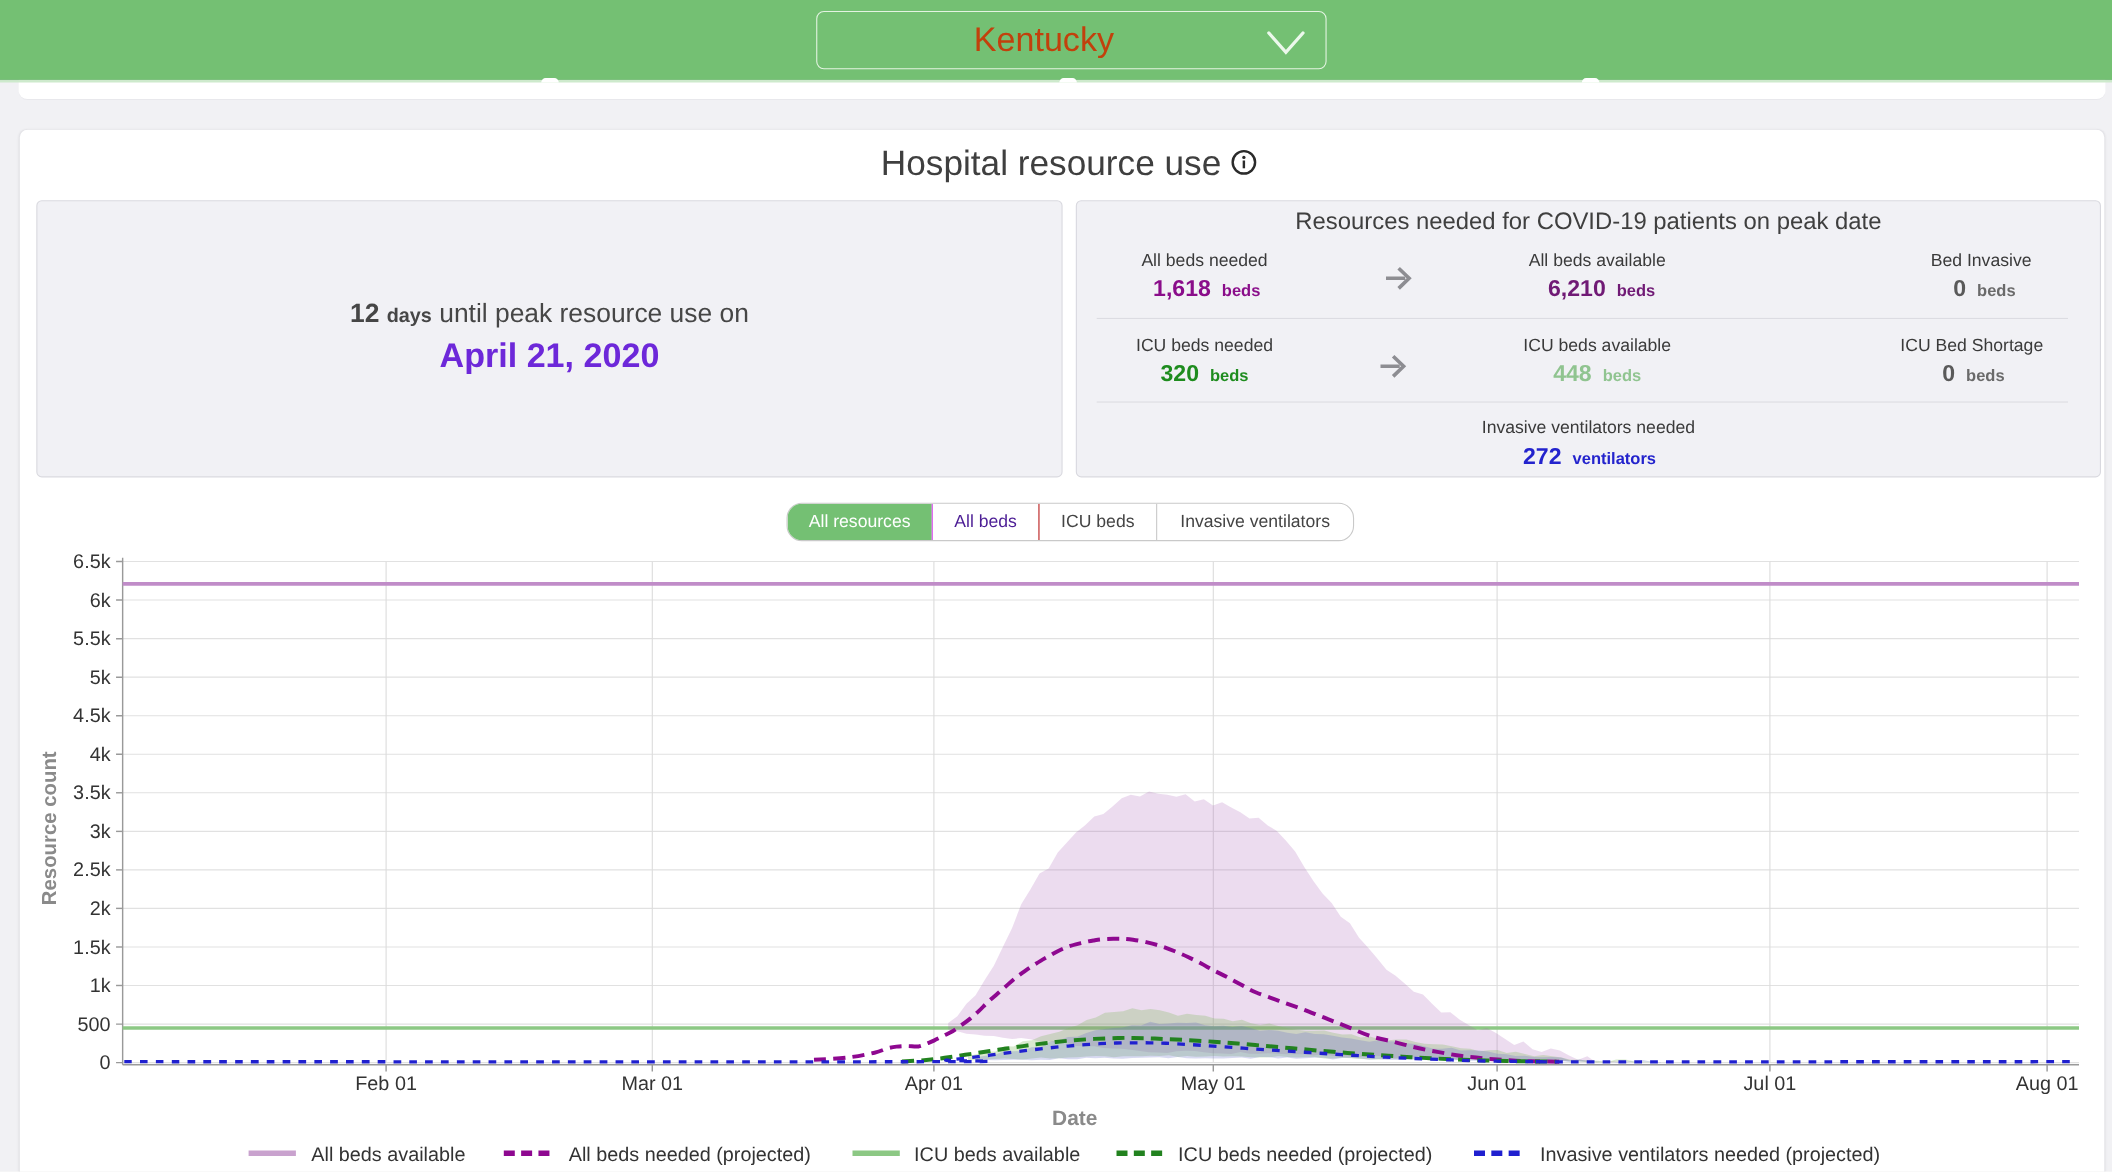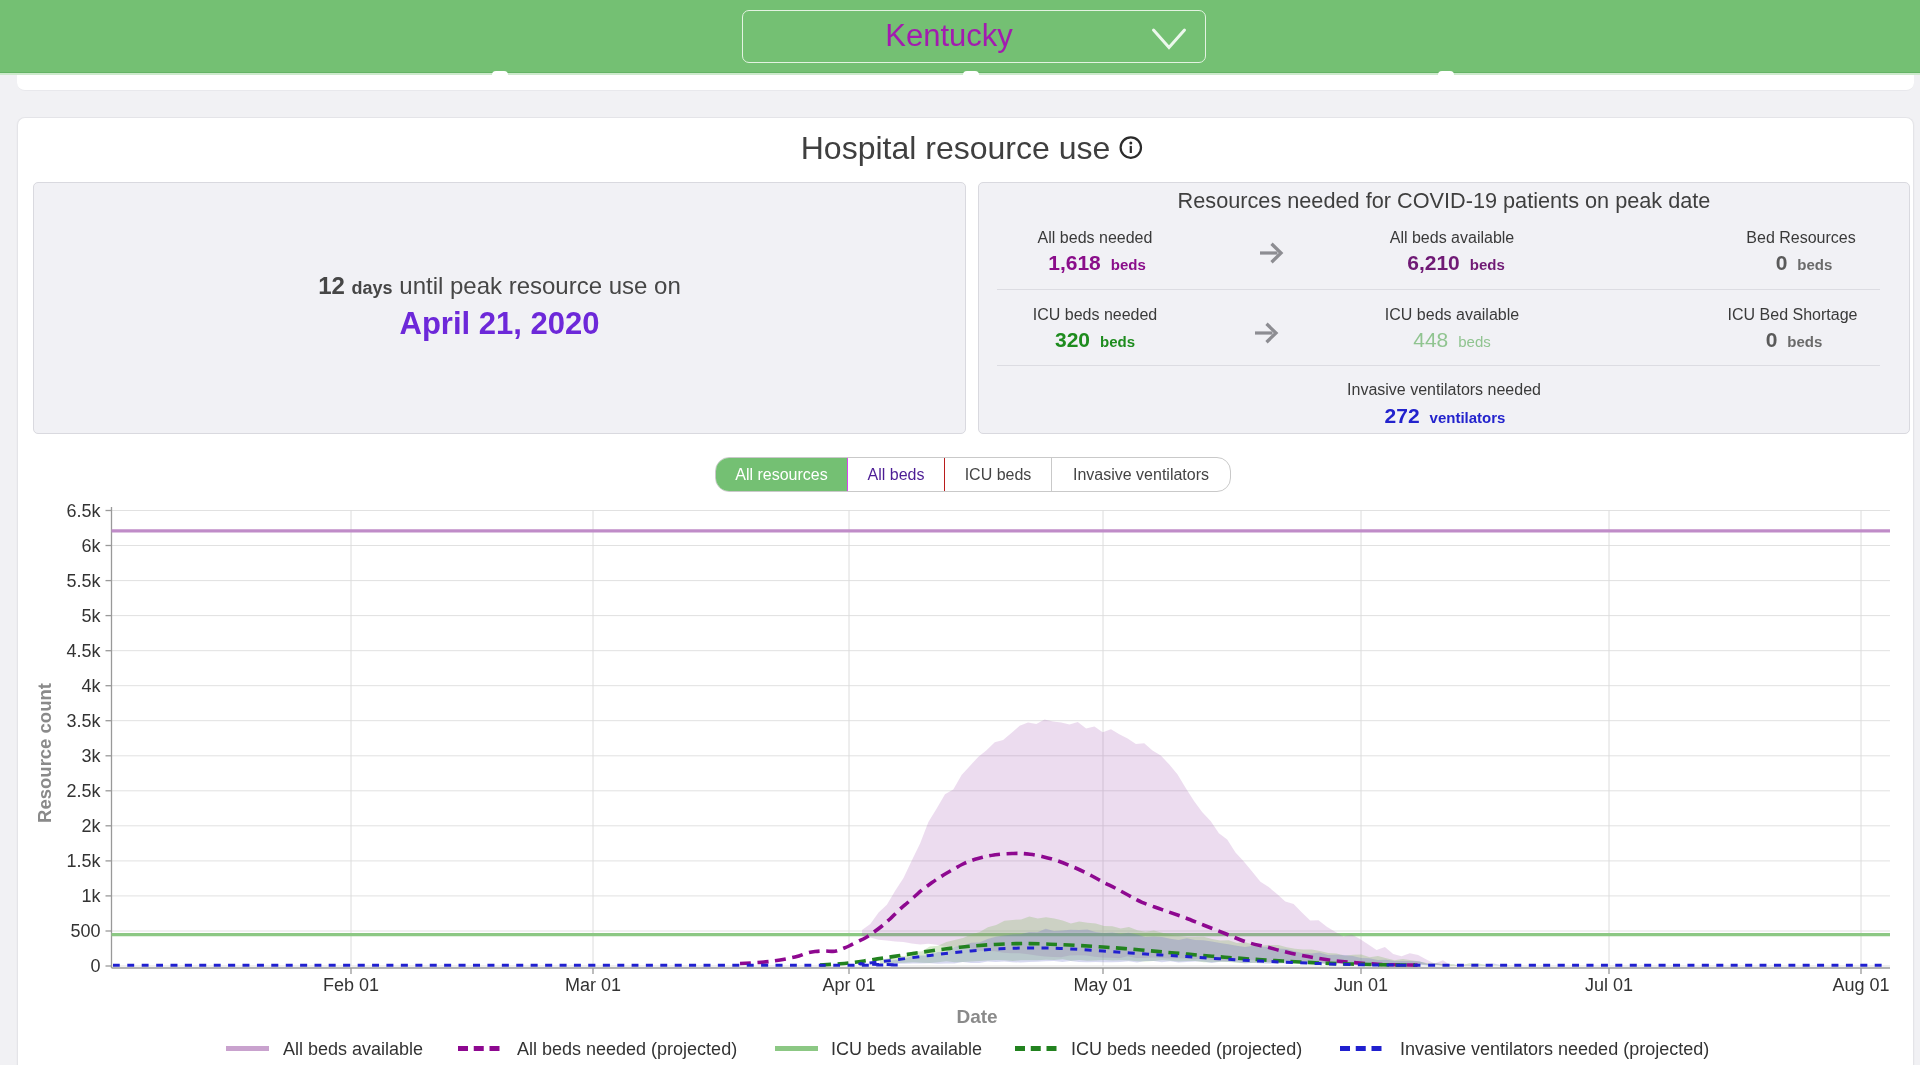--- a/index.html
+++ b/index.html
@@ -10,21 +10,21 @@
 
 <div class="abs" style="left:17px;top:70px;width:1897px;height:21px;background:#fff;border-radius:0 0 8px 8px;border-bottom:1px solid #e8e8ec"></div>
 
 <div class="abs" style="left:0;top:0;width:1920px;height:71.5px;background:#74c073"></div>
 <div class="abs" style="left:0;top:71.5px;width:1920px;height:1.5px;background:#64b365"></div>
 <div class="abs" style="left:0;top:73px;width:1920px;height:1.5px;background:#cdeacc"></div>
 <div class="abs" style="left:492px;top:71px;width:16px;height:4px;background:#fff;border-radius:8px 8px 0 0"></div>
 <div class="abs" style="left:963px;top:71px;width:16px;height:4px;background:#fff;border-radius:8px 8px 0 0"></div>
 <div class="abs" style="left:1438px;top:71px;width:16px;height:4px;background:#fff;border-radius:8px 8px 0 0"></div>
 <div class="abs" style="left:742px;top:10px;width:464px;height:53px;border:1.5px solid #e3f3e1;border-radius:7px;"></div>
-<div class="abs" style="left:742px;top:10px;width:464px;height:53px;font-size:31px;color:#a21caf;text-align:center;line-height:51px;padding-right:50px">Kentucky</div>
+<div class="abs" style="left:742px;top:10px;width:464px;height:53px;font-size:31px;color:#c2410c;text-align:center;line-height:51px;padding-right:50px">Kentucky</div>
 <svg class="abs" style="left:1150px;top:26px" width="38" height="26" viewBox="0 0 38 26">
     <path d="M3.5 4 L19 21.5 L34.5 4" fill="none" stroke="#ecf8ec" stroke-width="3" stroke-linecap="round"></path>
   </svg>
 
 <div class="abs" style="left:17px;top:117px;width:1897px;height:949px;background:#fff;border:1px solid #e4e4e8;border-bottom:none;border-radius:8px 8px 0 0;box-shadow:0 1px 2px rgba(0,0,0,.05)"></div>
 
 <div class="abs" style="left:0;top:130px;width:1911px;text-align:center;font-size:32px;color:#3f3f3f">Hospital resource use</div>
 <svg class="abs" style="left:1119px;top:136px" width="24" height="24" viewBox="0 0 24 24">
 <circle cx="11.8" cy="11.6" r="10.2" fill="none" stroke="#2b2b2b" stroke-width="2.2"></circle>
 <circle cx="11.8" cy="7.1" r="1.5" fill="#2b2b2b"></circle>
@@ -39,21 +39,21 @@
 <div class="abs" style="left:978px;top:182px;width:932px;height:252px;background:#f1f1f5;border:1px solid #d9d9df;border-radius:5px"></div>
 <div class="abs" style="left:978px;top:188px;width:932px;text-align:center;font-size:21.7px;color:#3f3f3f">Resources needed for COVID-19 patients on peak date</div>
 
 <div class="abs" style="left:1095px;top:228.5px;font-size:16px;color:#3a3a3a;white-space:nowrap;display:flex;justify-content:center">
     <span style="transform:translateX(-50%)">All beds needed</span>
   </div>
 <div class="abs" style="left:1452px;top:228.5px;font-size:16px;color:#3a3a3a;white-space:nowrap;display:flex;justify-content:center">
     <span style="transform:translateX(-50%)">All beds available</span>
   </div>
 <div class="abs" style="left:1801px;top:228.5px;font-size:16px;color:#3a3a3a;white-space:nowrap;display:flex;justify-content:center">
-    <span style="transform:translateX(-50%)">Bed Resources</span>
+    <span style="transform:translateX(-50%)">Bed Invasive</span>
   </div>
 <div class="abs" style="left:1097px;top:251px;font-size:21px;font-weight:bold;color:#8a0d8a;white-space:nowrap;display:flex;justify-content:center">
     <span style="transform:translateX(-50%)">1,618 <span style="font-size:15px">&nbsp;beds</span></span>
   </div>
 <div class="abs" style="left:1456px;top:251px;font-size:21px;font-weight:bold;color:#701a75;white-space:nowrap;display:flex;justify-content:center">
     <span style="transform:translateX(-50%)">6,210 <span style="font-size:15px">&nbsp;beds</span></span>
   </div>
 <div class="abs" style="left:1804px;top:251px;font-size:21px;font-weight:bold;color:#5a5a5a;white-space:nowrap;display:flex;justify-content:center">
     <span style="transform:translateX(-50%)">0 <span style="font-size:15px;color:#6a6a6a">&nbsp;beds</span></span>
   </div>
@@ -71,21 +71,21 @@
   </div>
 <div class="abs" style="left:1452px;top:305.5px;font-size:16px;color:#3a3a3a;white-space:nowrap;display:flex;justify-content:center">
     <span style="transform:translateX(-50%)">ICU beds available</span>
   </div>
 <div class="abs" style="left:1792.5px;top:305.5px;font-size:16px;color:#3a3a3a;white-space:nowrap;display:flex;justify-content:center">
     <span style="transform:translateX(-50%)">ICU Bed Shortage</span>
   </div>
 <div class="abs" style="left:1095px;top:328px;font-size:21px;font-weight:bold;color:#1e8c1e;white-space:nowrap;display:flex;justify-content:center">
     <span style="transform:translateX(-50%)">320 <span style="font-size:15px">&nbsp;beds</span></span>
   </div>
-<div class="abs" style="left:1452px;top:328px;font-size:21px;font-weight:normal;color:#90c490;white-space:nowrap;display:flex;justify-content:flex-end">
+<div class="abs" style="left:1452px;top:328px;font-size:21px;font-weight:bold;color:#90c490;white-space:nowrap;display:flex;justify-content:flex-end">
     <span style="transform:translateX(-50%)">448 <span style="font-size:15px">&nbsp;beds</span></span>
   </div>
 <div class="abs" style="left:1794px;top:328px;font-size:21px;font-weight:bold;color:#5a5a5a;white-space:nowrap;display:flex;justify-content:center">
     <span style="transform:translateX(-50%)">0 <span style="font-size:15px;color:#6a6a6a">&nbsp;beds</span></span>
   </div>
 <div class="abs" style="left:997px;top:365px;width:883px;height:1px;background:#dcdce2"></div>
 <div class="abs" style="left:1444px;top:381px;font-size:16px;color:#3a3a3a;white-space:nowrap;display:flex;justify-content:center">
     <span style="transform:translateX(-50%)">Invasive ventilators needed</span>
   </div>
 <div class="abs" style="left:1445px;top:404px;font-size:21px;font-weight:bold;color:#2323cd;white-space:nowrap;display:flex;justify-content:center">

